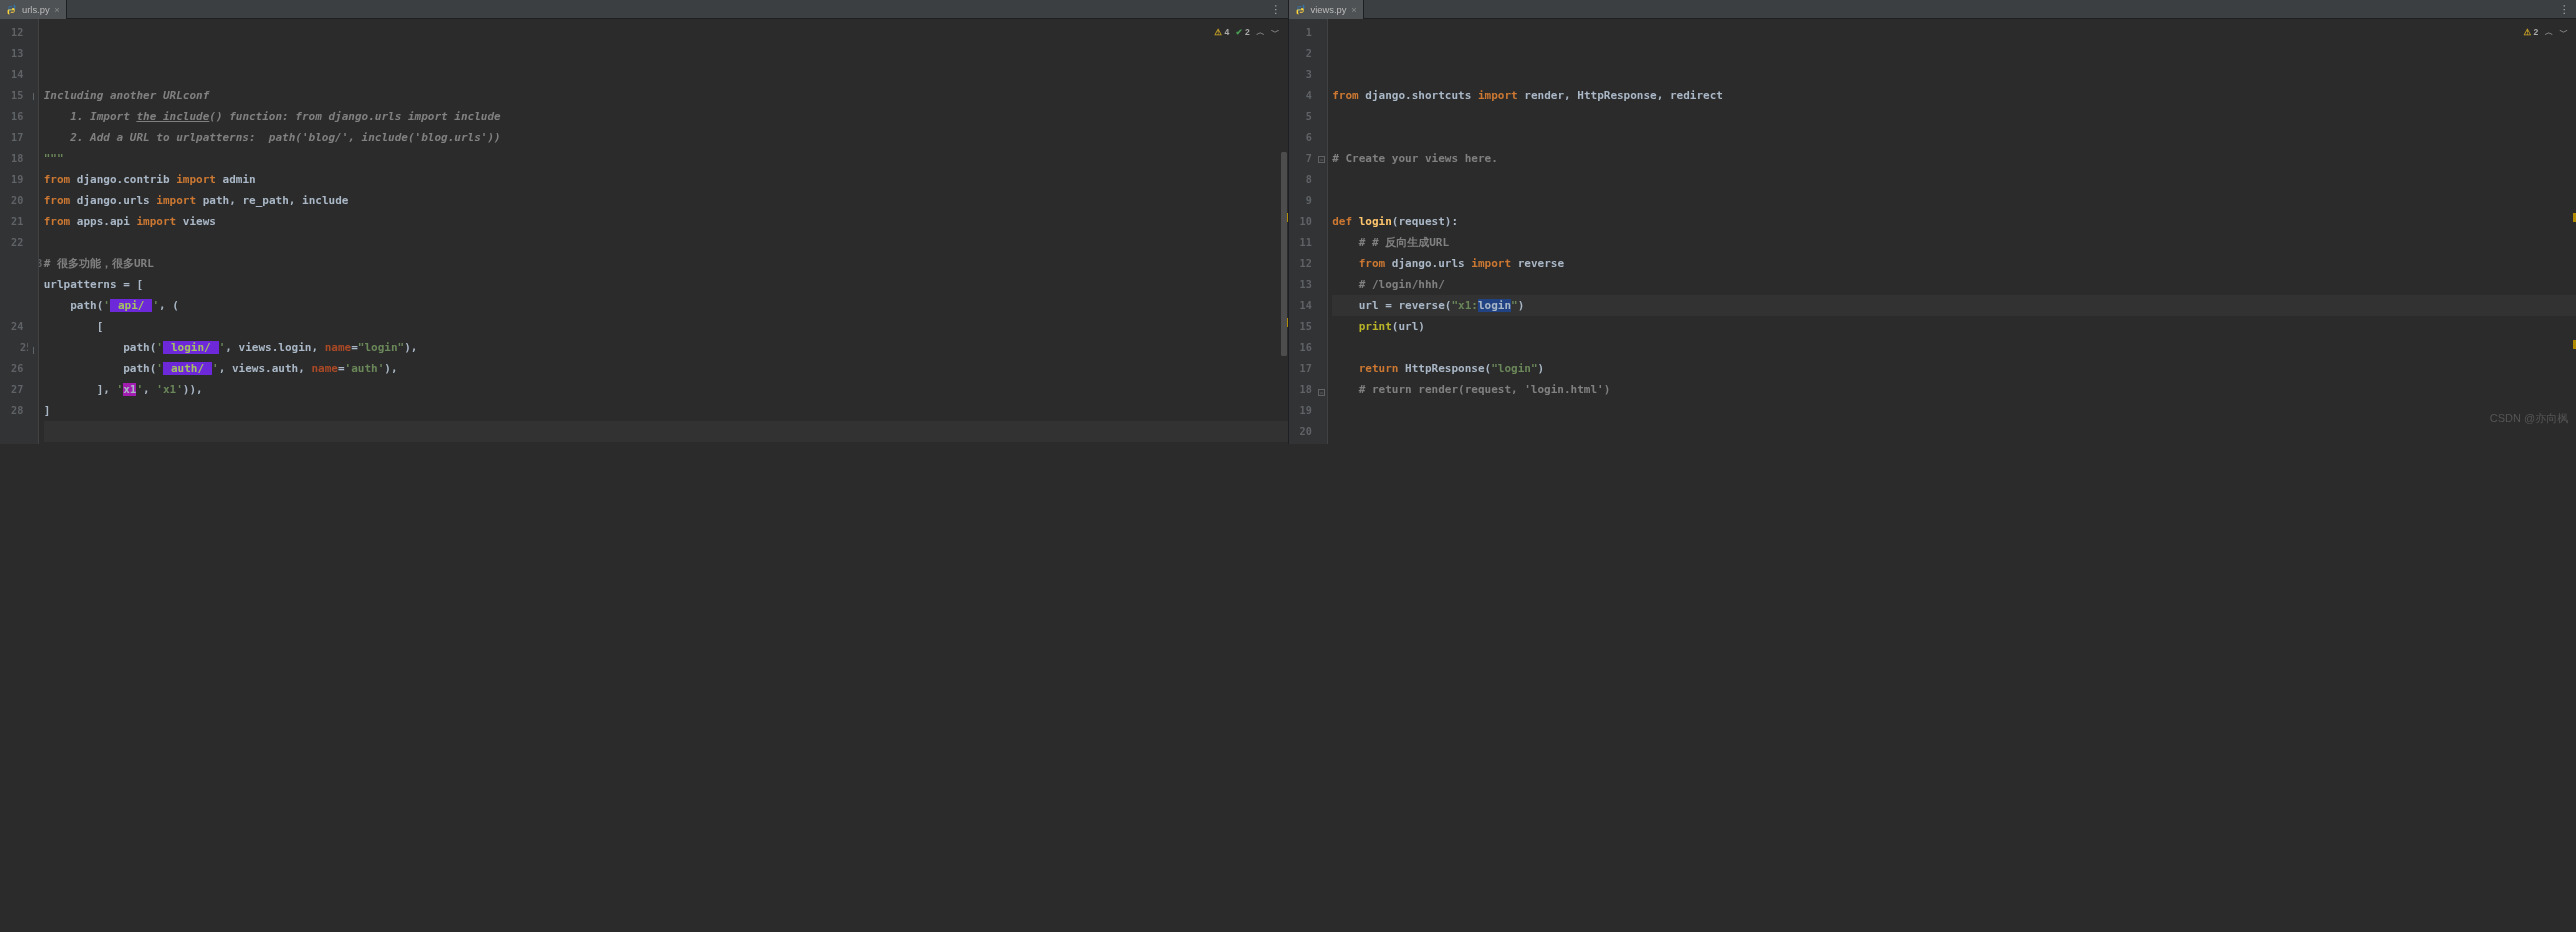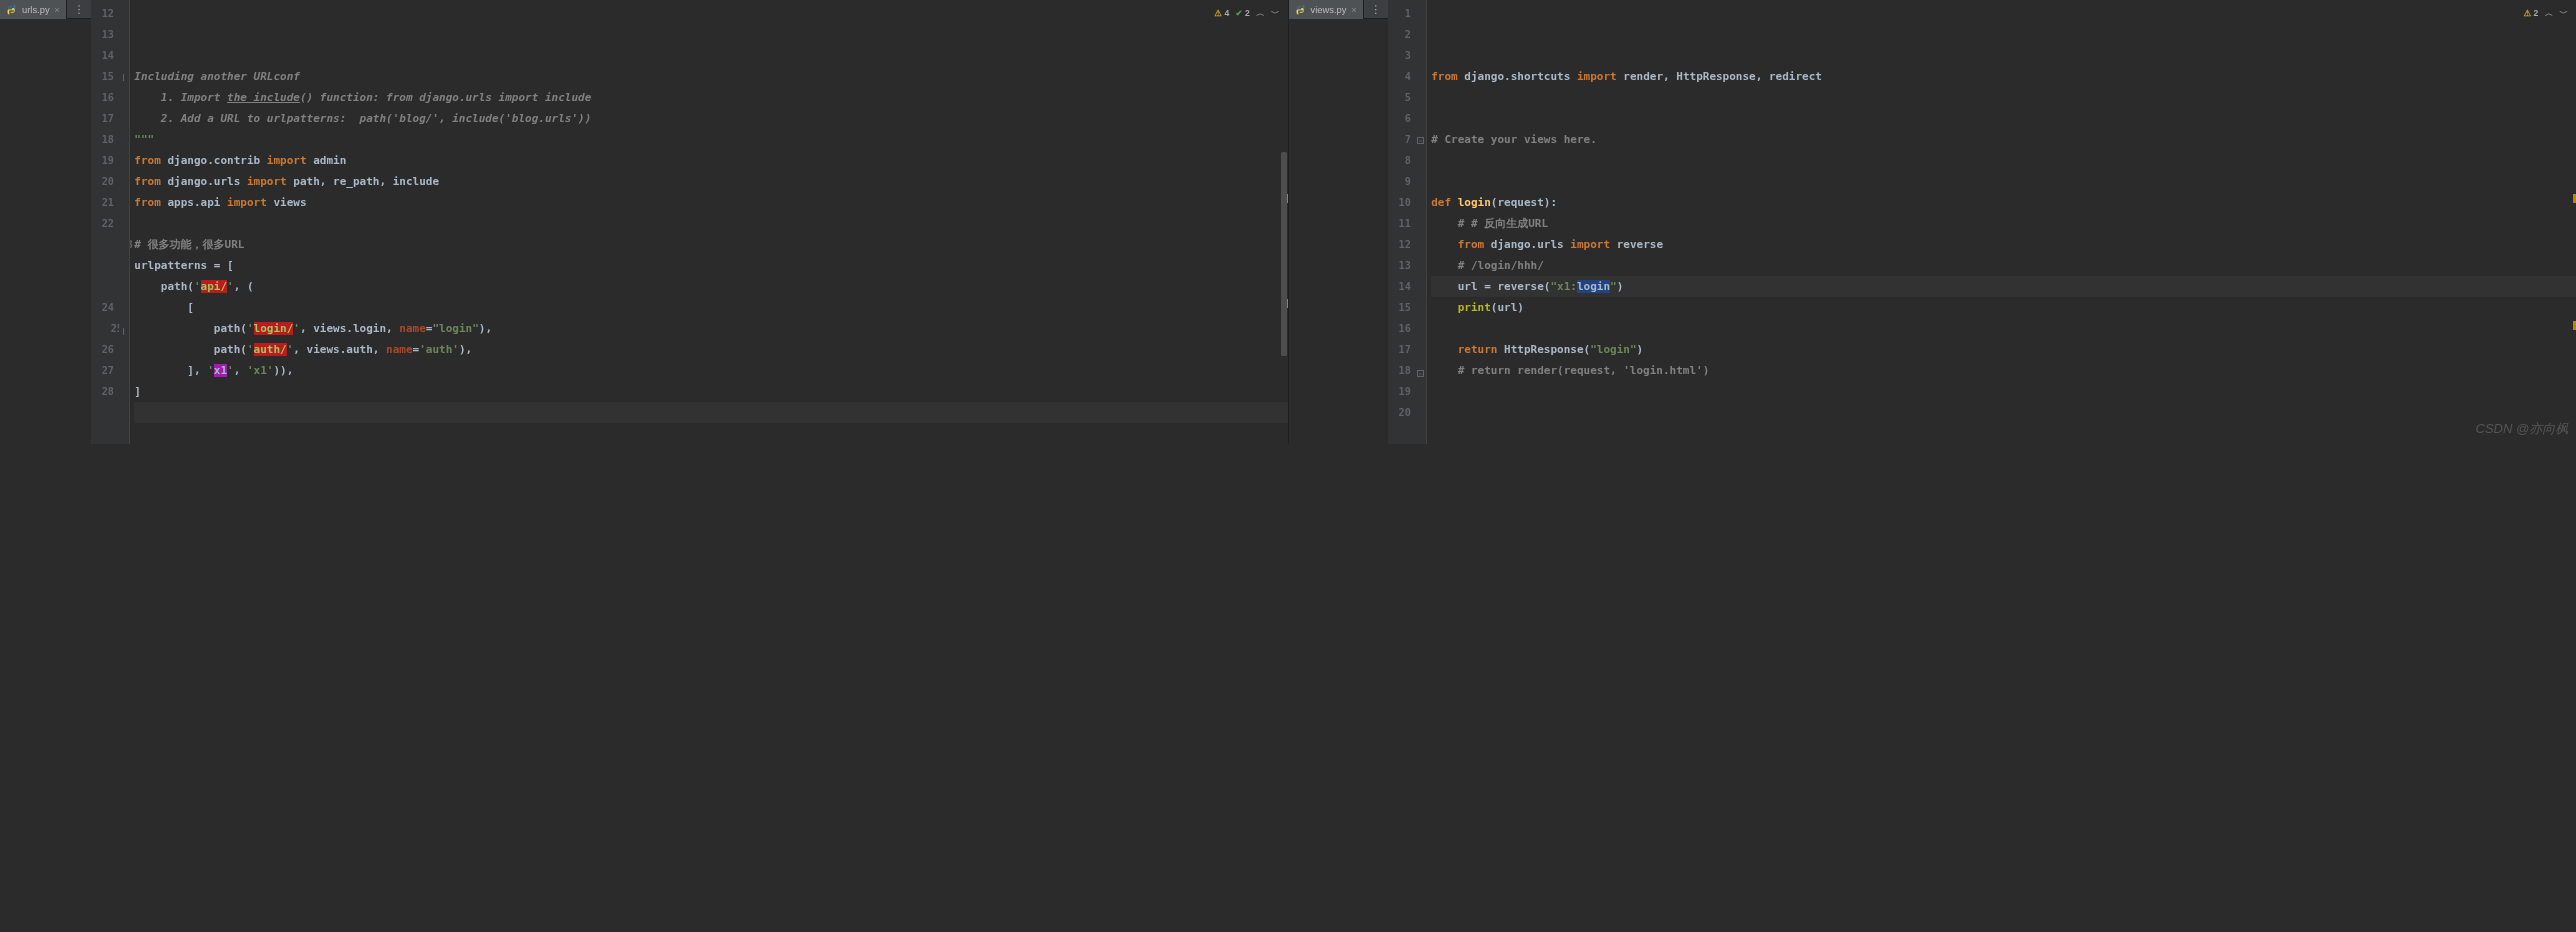--- a/index.html
+++ b/index.html
@@ -8,21 +8,21 @@
     font-family: 'Menlo', 'Consolas', monospace;
     font-size: 11px;
     color: #a9b7c6;
     display: flex;
     height: 444px;
     overflow: hidden;
   }
   .pane {
     flex: 1;
     display: flex;
-    flex-direction: row;
+    flex-direction: column;
     overflow: hidden;
     position: relative;
   }
   .pane + .pane { border-left: 0.8px solid #1e1f22; }
   .tabbar {
     height: 19px;
     background: #3c3f41;
     display: flex;
     align-items: center;
     border-bottom: 0.8px solid #1e1f22;
@@ -102,21 +102,21 @@
     overflow: hidden;
     position: relative;
   }
   .code-line { height: 21px; position: relative; }
   .code-line.current { background: #323232; }
   
   .c-comment { color: #808080; }
   .c-comment-ital { color: #808080; font-style: italic; font-family: 'Menlo', monospace; }
   .c-kw { color: #cc7832; }
   .c-str { color: #6a8759; }
-  .c-strbg { background: #b91c1c; color: #a5c261; padding: 0 0; }
+  .c-strbg { background: #6d28d9; color: #a5c261; padding: 0 8px; }
   .c-fn { color: #ffc66d; }
   .c-arg { color: #aa4926; }
   .c-ident { color: #a9b7c6; }
   .c-op { color: #a9b7c6; }
   .c-dec { color: #bbb529; }
   .c-sel { background: #214283; color: #a9b7c6; }
   .c-hlbox { background: #a21caf; }
   .c-under { text-decoration: underline #808080; }
   .inspections {
     position: absolute;
@@ -150,26 +150,25 @@
   }
   .scrollbar-thumb {
     position: absolute;
     width: 6.3px;
     left: 0.8px;
     background: #4d4d4d;
     border-radius: 1.6px;
   }
   .watermark {
     position: absolute;
-    bottom: 6px;
+    bottom: 18px;
     right: 7.8px;
-    font-size: 13px;
+    font-size: 11px;
     color: #555;
     font-family: sans-serif;
-    font-style: italic;
   }
 </style>
 </head>
 <body>
 
 <div class="pane">
   <div class="tabbar">
     <div class="tab">
       <span class="py-icon">
         <svg width="11" height="11" viewBox="0 0 14 14">

